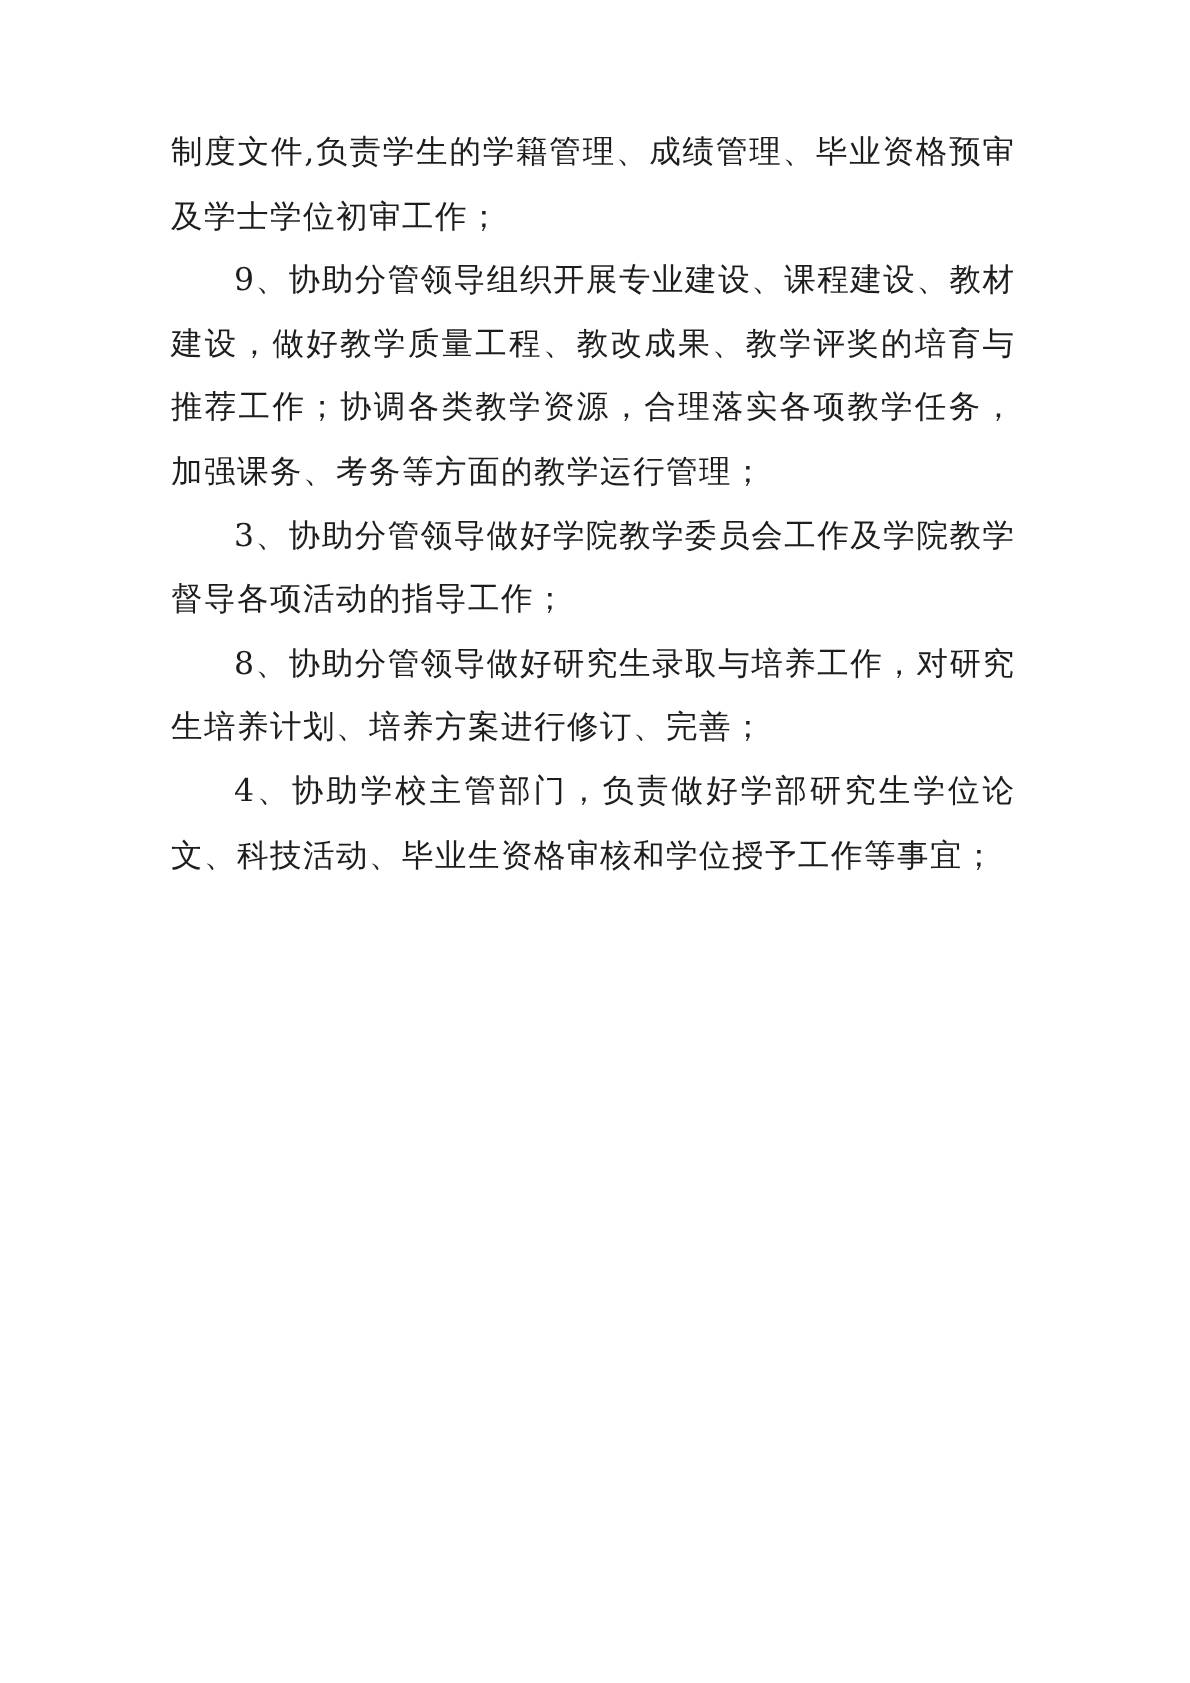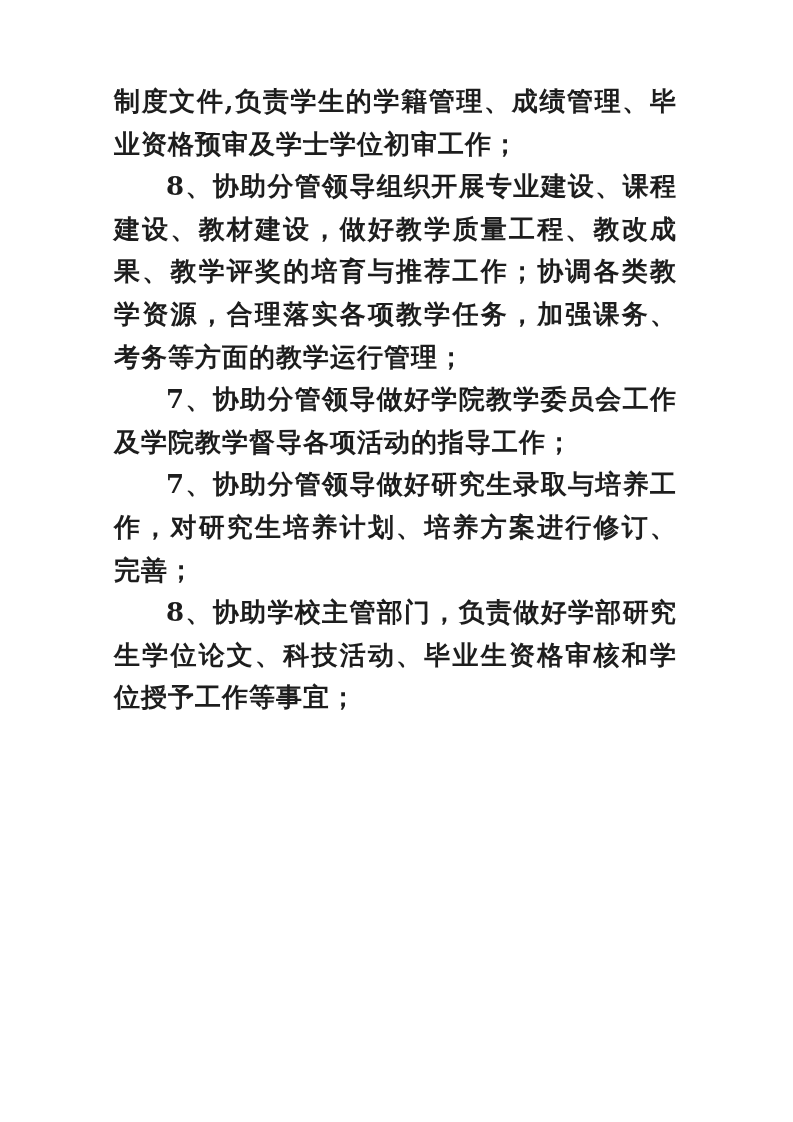--- a/index.html
+++ b/index.html
@@ -12,41 +12,41 @@
     width: 793px;
     height: 1122px;
     margin: 0 auto;
     background: #ffffff;
     box-sizing: border-box;
     padding: 80px 116px 0 114px;
     overflow: hidden;
   }
   .doc-body {
     font-family: "DejaVu Serif", "Liberation Serif", serif;
-    font-size: 26px;
+    font-size: 21px;
     line-height: 42.6px;
     letter-spacing: 1px;
     color: #1d1d1d;
-    font-weight: 700;
+    font-weight: 400;
   }
   .para {
     margin: 0;
     padding: 0;
     text-align: justify;
     text-justify: inter-ideograph;
     text-indent: 2em;
   }
   .para.no-indent {
     text-indent: 0;
   }
 </style>
 </head>
 <body>
 
 <div class="page">
   <div class="doc-body">
     <p class="para no-indent">制度文件,负责学生的学籍管理、成绩管理、毕业资格预审及学士学位初审工作；</p>
-    <p class="para">8、协助分管领导组织开展专业建设、课程建设、教材建设，做好教学质量工程、教改成果、教学评奖的培育与推荐工作；协调各类教学资源，合理落实各项教学任务，加强课务、考务等方面的教学运行管理；</p>
-    <p class="para">7、协助分管领导做好学院教学委员会工作及学院教学督导各项活动的指导工作；</p>
-    <p class="para">7、协助分管领导做好研究生录取与培养工作，对研究生培养计划、培养方案进行修订、完善；</p>
-    <p class="para">8、协助学校主管部门，负责做好学部研究生学位论文、科技活动、毕业生资格审核和学位授予工作等事宜；</p>
+    <p class="para">9、协助分管领导组织开展专业建设、课程建设、教材建设，做好教学质量工程、教改成果、教学评奖的培育与推荐工作；协调各类教学资源，合理落实各项教学任务，加强课务、考务等方面的教学运行管理；</p>
+    <p class="para">3、协助分管领导做好学院教学委员会工作及学院教学督导各项活动的指导工作；</p>
+    <p class="para">8、协助分管领导做好研究生录取与培养工作，对研究生培养计划、培养方案进行修订、完善；</p>
+    <p class="para">4、协助学校主管部门，负责做好学部研究生学位论文、科技活动、毕业生资格审核和学位授予工作等事宜；</p>
   </div>
 </div>
 
 </body></html>

